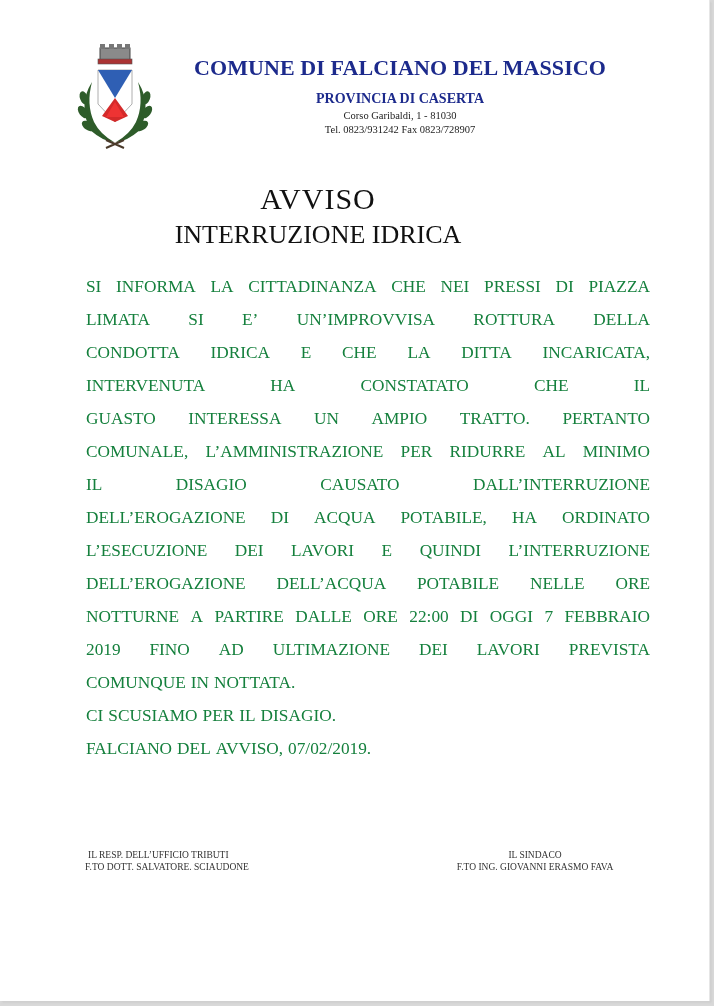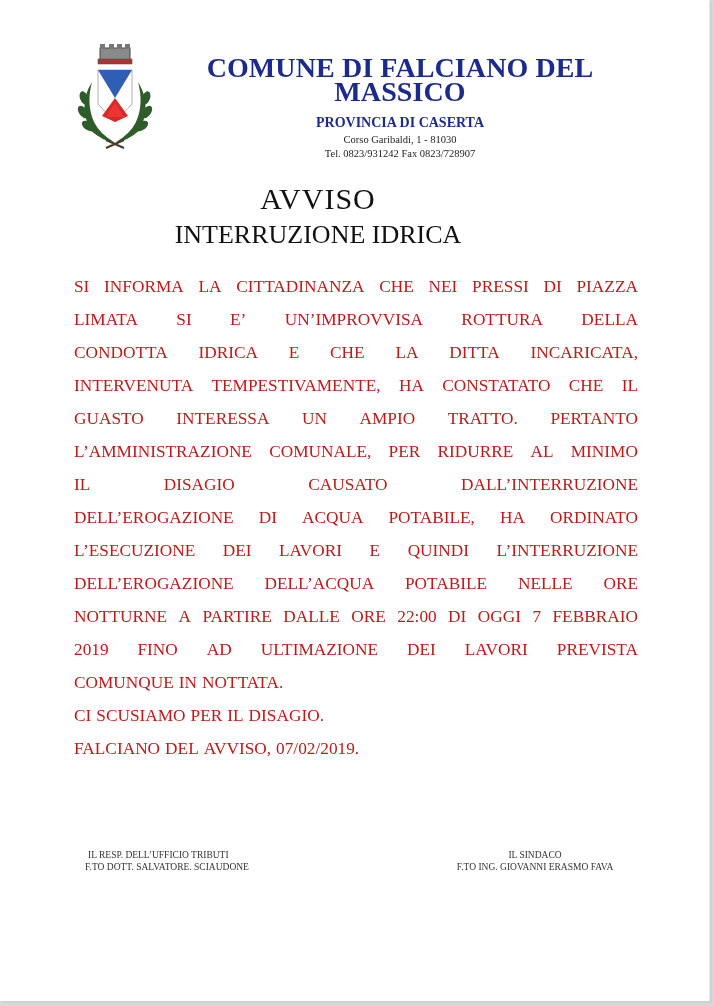--- a/index.html
+++ b/index.html
@@ -15,31 +15,31 @@
       border-right: 1px solid #e6e6e6;
       box-shadow: 2px 2px 2px #cfcfcf;
     }
     .crest {
       position: absolute; left: 70px; top: 42px; width: 90px; height: 108px;
     }
     .header {
       position: absolute; left: 190px; top: 56px; width: 420px;
       text-align: center; color: #1c2a8c; font-weight: bold;
     }
-    .header .comune { font-size: 28px; letter-spacing: 0.1px; line-height: 24px; }
+    .header .comune { font-size: 22px; letter-spacing: 0.1px; line-height: 24px; }
     .header .prov { font-size: 14px; line-height: 18px; margin-top: 10px; }
     .header .addr { font-size: 10.5px; color: #222; font-weight: normal; line-height: 13px; margin-top: 1px; }
     .title {
       position: absolute; left: 0; width: 636px; text-align: center; color: #111;
     }
     .title.t1 { top: 182px; font-size: 30px; letter-spacing: 1px; }
     .title.t2 { top: 220px; font-size: 26px; }
     .body-text {
-      position: absolute; left: 74px; top: 270px; width: 564px;
-      font-size: 17.3px; color: #b91c1c;
+      position: absolute; left: 86px; top: 270px; width: 564px;
+      font-size: 17.3px; color: #15803d;
     }
     .line {
       height: 33px; line-height: 33px; white-space: nowrap;
       display: flex; justify-content: space-between;
     }
     .line.left { justify-content: flex-start; }
     .line.left span { margin-right: 5px; }
     .sig {
       position: absolute; top: 849px; font-size: 9.5px; color: #333; line-height: 12px;
     }
@@ -117,37 +117,36 @@
         <span>CONDOTTA</span>
         <span>IDRICA</span>
         <span>E</span>
         <span>CHE</span>
         <span>LA</span>
         <span>DITTA</span>
         <span>INCARICATA,</span>
       </div>
       <div class="line">
         <span>INTERVENUTA</span>
-        <span>TEMPESTIVAMENTE,</span>
         <span>HA</span>
         <span>CONSTATATO</span>
         <span>CHE</span>
         <span>IL</span>
       </div>
       <div class="line">
         <span>GUASTO</span>
         <span>INTERESSA</span>
         <span>UN</span>
         <span>AMPIO</span>
         <span>TRATTO.</span>
         <span>PERTANTO</span>
       </div>
       <div class="line">
+        <span>COMUNALE,</span>
         <span>L’AMMINISTRAZIONE</span>
-        <span>COMUNALE,</span>
         <span>PER</span>
         <span>RIDURRE</span>
         <span>AL</span>
         <span>MINIMO</span>
       </div>
       <div class="line">
         <span>IL</span>
         <span>DISAGIO</span>
         <span>CAUSATO</span>
         <span>DALL’INTERRUZIONE</span>

